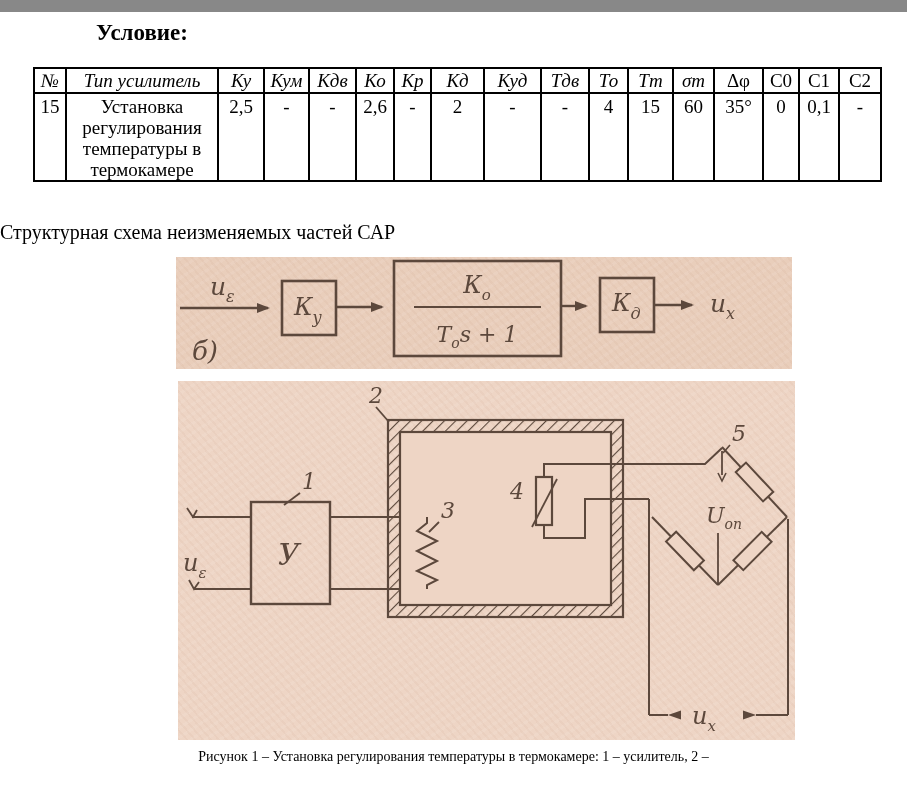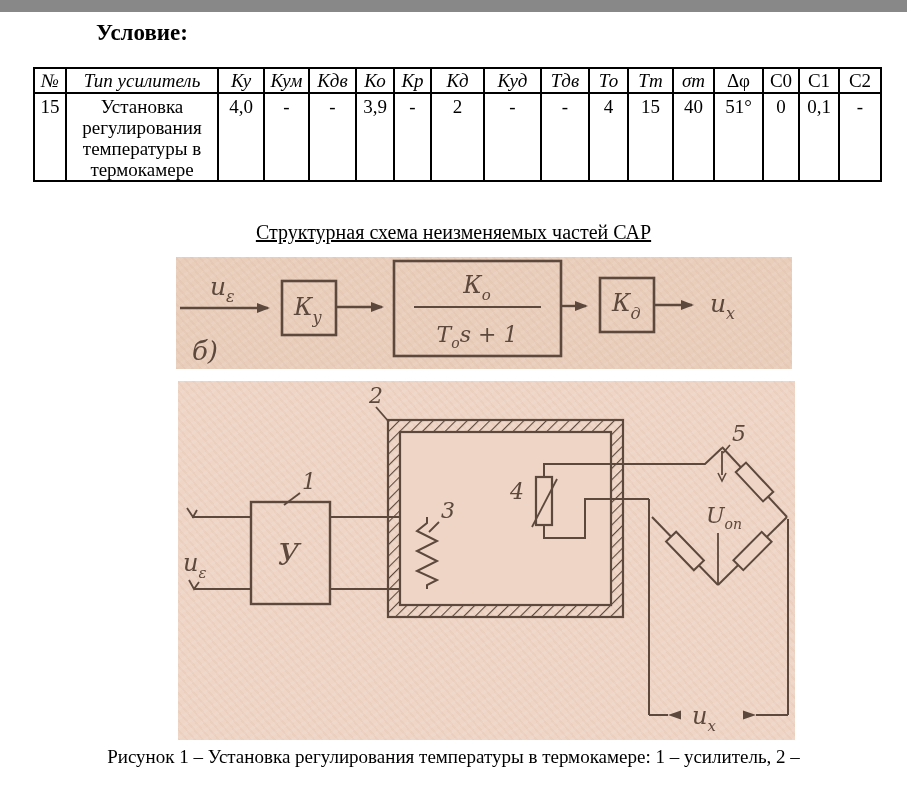--- a/index.html
+++ b/index.html
@@ -22,33 +22,33 @@
   }
   table.cond th, table.cond td{
     border:2px solid var(--border);text-align:center;padding:0 1px;
     font-size:19px;font-weight:normal;overflow:hidden;
   }
   table.cond thead tr{height:25px;}
   table.cond tbody tr{height:84px;padding-left:18px;}
   table.cond td{vertical-align:top;line-height:21px;padding-top:2px;}
   th.it{font-style:italic;}
   .scheme-title{
-    position:absolute;left:0;top:209px;width:907px;text-align:center;font-size:20px;text-decoration:underline;
+    position:absolute;left:0;top:209px;width:907px;text-align:left;font-size:20px;
   }
   .scan{
     position:absolute;overflow:hidden;
     background-image:
       repeating-linear-gradient(49deg, rgba(166,112,84,0.055) 0 2px, rgba(0,0,0,0) 2px 6px),
       repeating-linear-gradient(-33deg, rgba(255,255,255,0.07) 0 3px, rgba(0,0,0,0) 3px 8px);
   }
   .scan1{left:176px;top:245px;width:616px;height:112px;background-color:var(--paper1);}
   .scan2{left:178px;top:369px;width:617px;height:359px;background-color:var(--paper2);}
   .caption{
     position:absolute;left:0;top:733px;width:907px;text-align:center;
-    font-size:19px;line-height:24px;
+    font-size:14px;line-height:24px;
   }
   .cutoff{
     position:absolute;left:112px;top:784px;width:22px;height:5px;
     background:#1c1c1c;border-radius:2px 2px 0 0;
   }
   svg text{font-family:"DejaVu Serif",serif;font-style:italic;fill:#5c483c;}
 </style>
 </head>
 <body>
 
@@ -94,32 +94,32 @@
         <th>Δφ</th>
         <th>С0</th>
         <th>С1</th>
         <th>С2</th>
       </tr>
     </thead>
     <tbody>
       <tr>
         <td>15</td>
         <td>Установка регулирования температуры в термокамере</td>
-        <td>4,0</td>
-        <td>-</td>
-        <td>-</td>
-        <td>3,9</td>
+        <td>2,5</td>
+        <td>-</td>
+        <td>-</td>
+        <td>2,6</td>
         <td>-</td>
         <td>2</td>
         <td>-</td>
         <td>-</td>
         <td>4</td>
         <td>15</td>
-        <td>40</td>
-        <td>51°</td>
+        <td>60</td>
+        <td>35°</td>
         <td>0</td>
         <td>0,1</td>
         <td>-</td>
       </tr>
     </tbody>
   </table>
 
   <div class="scheme-title">Структурная схема неизменяемых частей САР</div>
 
   <div class="scan scan1">

